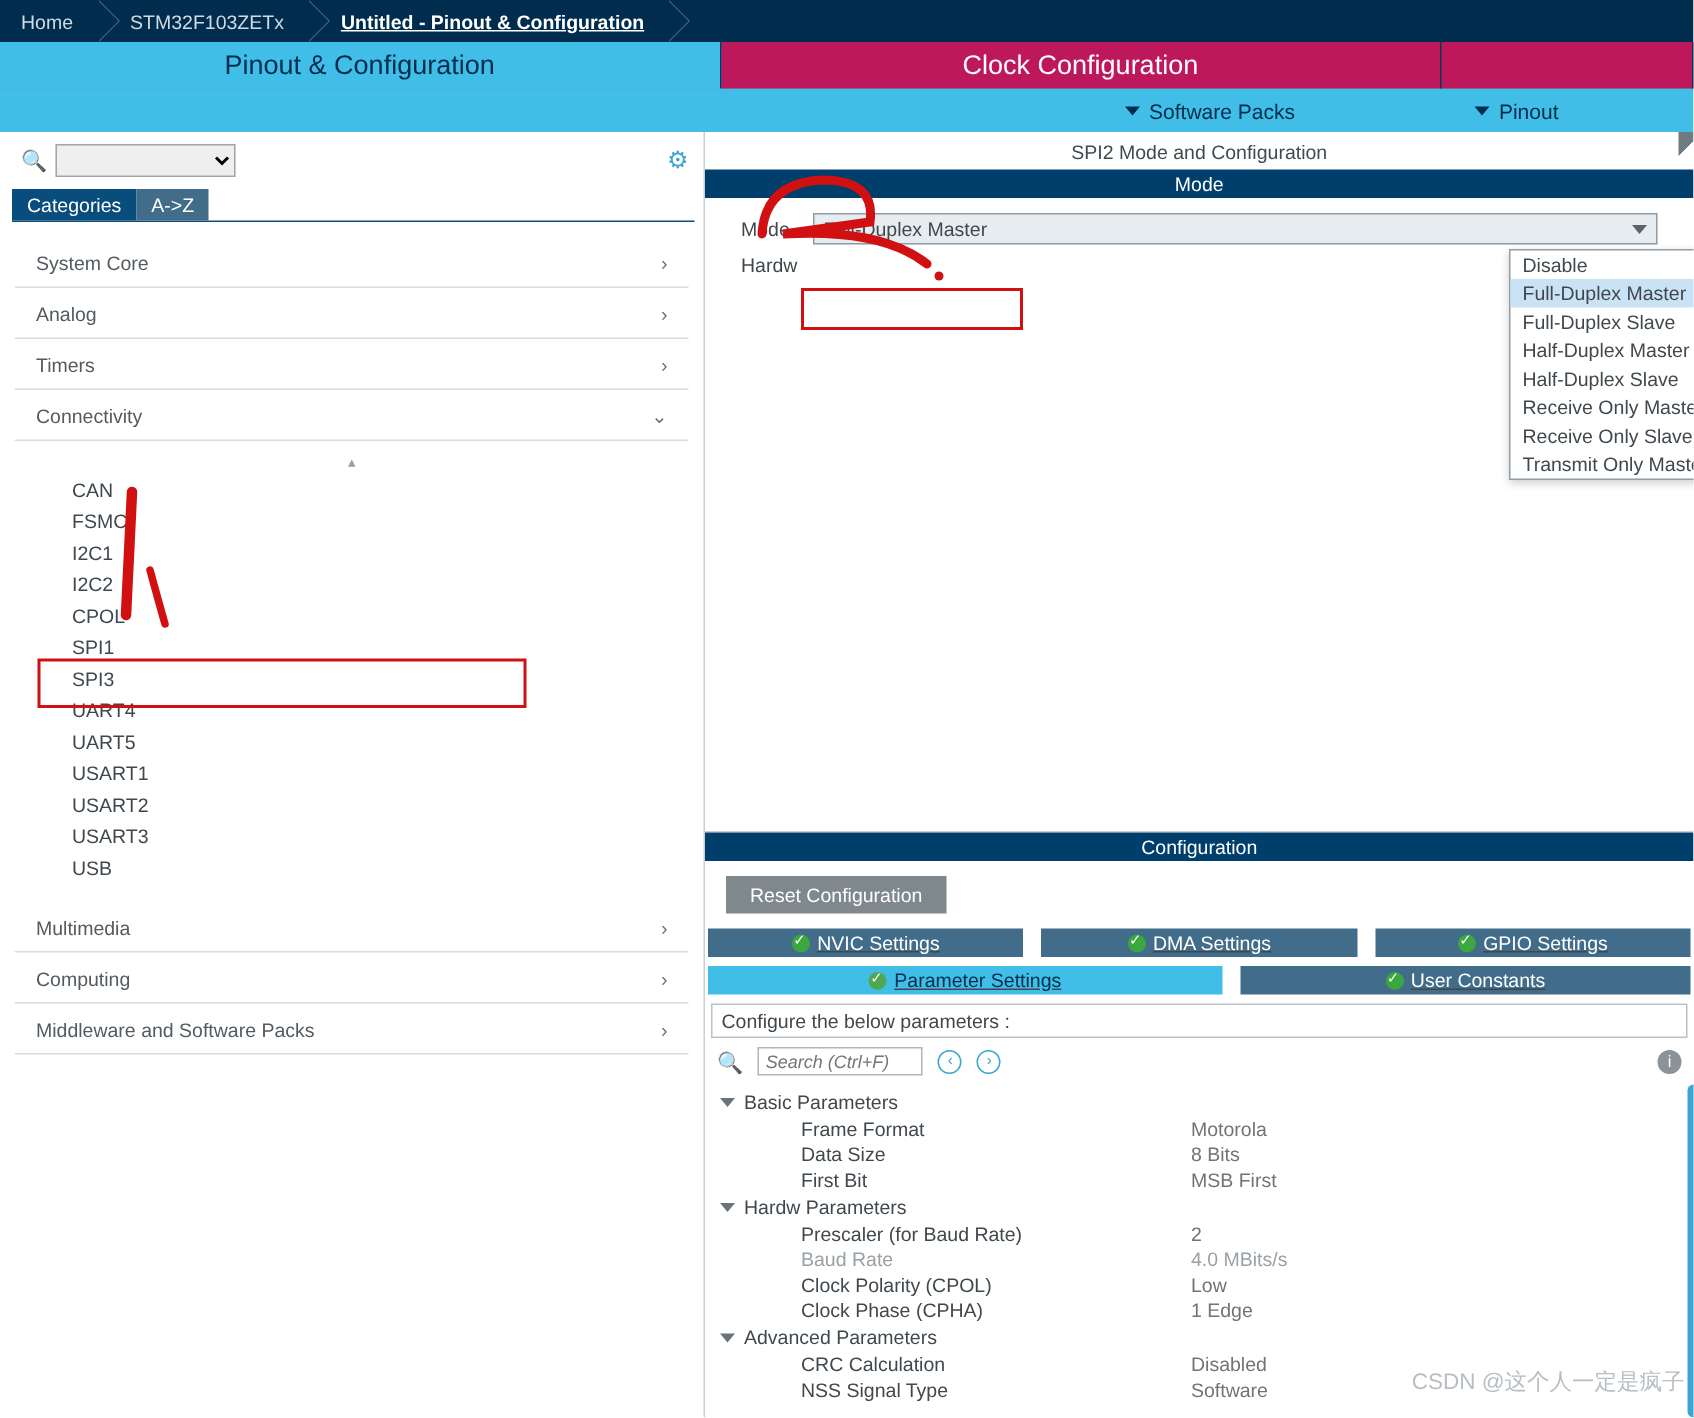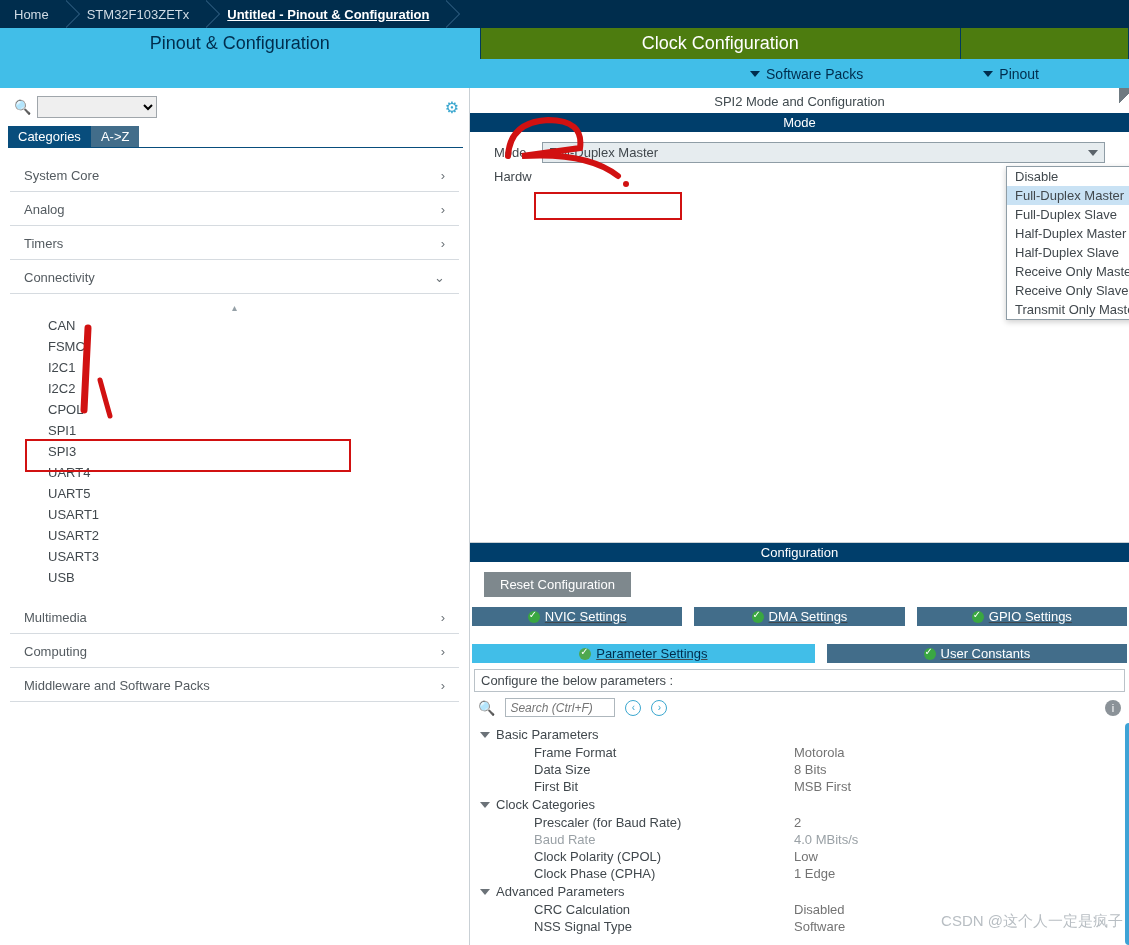--- a/index.html
+++ b/index.html
@@ -10,21 +10,21 @@
 .bc-item { position:relative; height:28px; display:flex; align-items:center; padding:0 16px 0 22px; color:#d0dce5; font-size:13px; white-space:nowrap; }
 .bc-item.first { padding-left:14px; }
 .bc-item.sel { color:#fff; font-weight:bold;text-decoration:underline; }
 .bc-item::after { content:""; position:absolute; right:-14px; top:0; width:0; height:0; border-top:14px solid transparent; border-bottom:14px solid transparent; border-left:14px solid #002d4d; z-index:2; }
 .bc-item::before { content:""; position:absolute; right:-15px; top:0; width:0; height:0; border-top:14px solid transparent; border-bottom:14px solid transparent; border-left:14px solid #3b6b8e; z-index:1; }
 
 
 .main-tabs { display:flex; height:31px; background:#002d4d; }
 .main-tab { flex:1; display:flex; align-items:center; justify-content:center; font-size:18px; cursor:pointer; border-right:1px solid #013a5e; }
 .main-tab.active { background:#41bee8; color:#002d4d; }
-.main-tab.blue { background:#4d7c0f; color:#fff; }
+.main-tab.blue { background:#be185d; color:#fff; }
 
 
 .submenu { height:29px; background:#41bee8; display:flex; align-items:center; color:#002d4d; font-size:14px; }
 .submenu .gap { flex:1; }
 .submenu-item { display:flex; align-items:center; gap:6px; margin-right:120px; cursor:pointer; }
 .submenu-item.last { margin-right:90px; }
 .chev-d { display:inline-block; width:0; height:0; border-left:5px solid transparent; border-right:5px solid transparent; border-top:6px solid #002d4d; }
 
 
 .main { display:flex; height:calc(945px - 28px - 31px - 29px); }
@@ -63,21 +63,21 @@
 .dropdown { position:absolute; top:78px; left:536px; width:552px; border:1px solid #8f9da6; background:#fff; box-shadow:0 2px 6px rgba(0,0,0,.2); z-index:5; }
 .dropdown .dd-scroll { max-height:170px; overflow:hidden; position:relative; }
 .dd-item { padding:2px 8px; font-size:13px; cursor:pointer; }
 .dd-item.hl { background:#c9e2f4; }
 
 .config-area { border-top:1px solid #c9d0d5; padding-top:0; }
 .reset-row { padding:10px 14px; }
 .reset-btn { background:#7e888d; color:#fff; border:none; padding:5px 16px; font-size:13px; cursor:pointer; }
 .set-tabs { display:flex; gap:12px; padding:0 2px;text-decoration:underline; }
 .set-tab { flex:1; text-align:center; background:#426d8a; color:#fff; padding:2px 0; font-size:13px; cursor:pointer; display:flex; align-items:center; justify-content:center; gap:5px; }
-.set-tabs.row2 { margin-top:18px; }
+.set-tabs.row2 { margin-top:6px; }
 .set-tab.active { background:#41bee8; color:#002d4d; }
 .okc { display:inline-block; width:12px; height:12px; border-radius:50%; background:#3aa741; position:relative; }
 .okc::after { content:"✓"; position:absolute; left:1px; top:-2px; color:#fff; font-size:10px; }
 .okc.cfg { background:#4fa84f; }
 
 .cfg-label { border:1px solid #bac2c8; margin:6px 4px 2px 4px; padding:3px 6px; font-size:13px; }
 .param-search { display:flex; align-items:center; gap:10px; padding:4px 8px; }
 .param-search input { width:110px; height:19px; font-style:italic; border:1px solid #aeb7bd; padding:0 4px; font-size:12px; }
 .nav-btn { width:16px; height:16px; border:1px solid #3ba7cf; border-radius:50%; color:#3ba7cf; display:flex; align-items:center; justify-content:center; font-size:10px; cursor:pointer; }
 .info-ico { margin-left:auto; width:16px; height:16px; border-radius:50%; background:#8b9298; color:#fff; display:flex; align-items:center; justify-content:center; font-size:11px; }
@@ -274,21 +274,21 @@
           <div class="param-row">
             <span class="pn">Data Size</span>
             <span class="pv">8 Bits</span>
           </div>
           <div class="param-row">
             <span class="pn">First Bit</span>
             <span class="pv">MSB First</span>
           </div>
           <div class="pg-head">
             <span class="pg-chev"></span>
-            <span>Clock Categories</span>
+            <span>Hardw Parameters</span>
           </div>
           <div class="param-row">
             <span class="pn">Prescaler (for Baud Rate)</span>
             <span class="pv">2</span>
           </div>
           <div class="param-row disabled">
             <span class="pn">Baud Rate</span>
             <span class="pv">4.0 MBits/s</span>
           </div>
           <div class="param-row">

